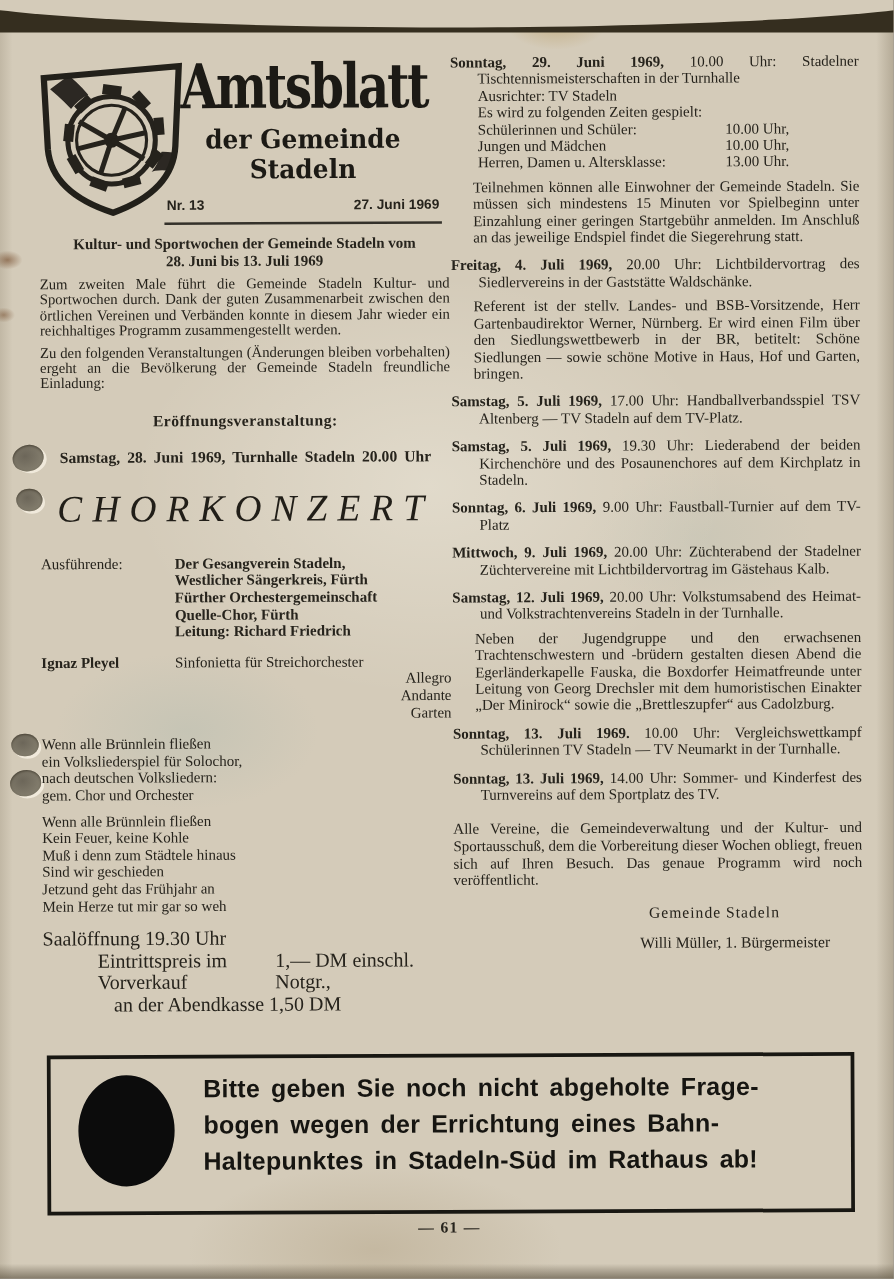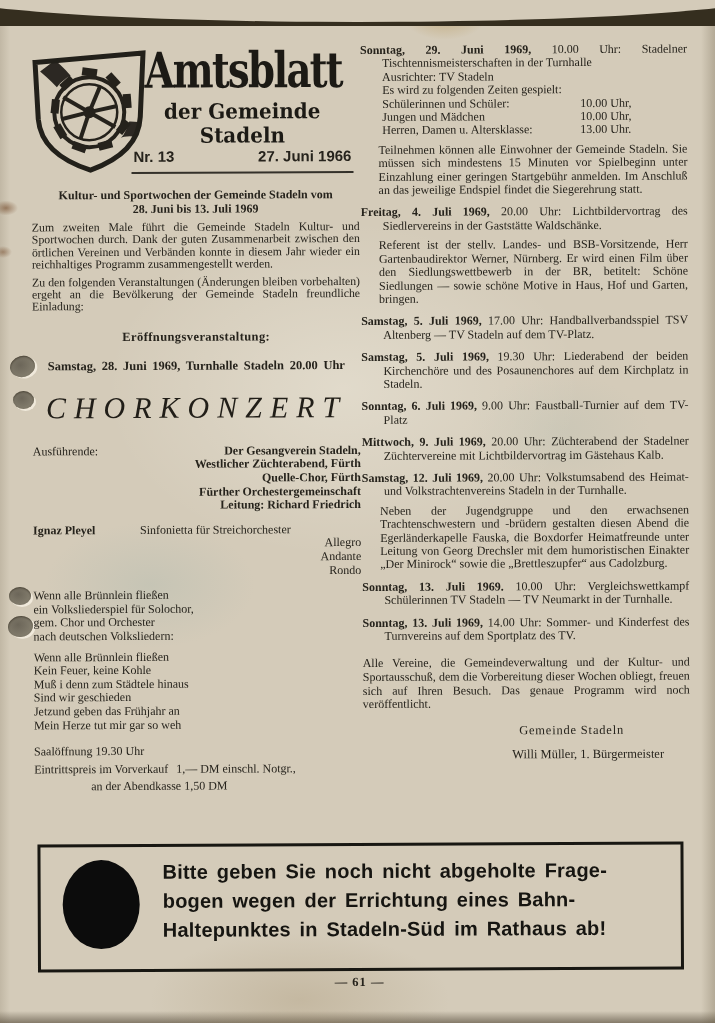--- a/index.html
+++ b/index.html
@@ -32,45 +32,45 @@
 
   .content{position:absolute;inset:0;transform:rotate(-0.25deg);}
 
   
   .emblem{position:absolute;left:30px;top:48px;}
   .mast-text{position:absolute;left:133px;top:46px;width:222px;}
   .mast-title{font-family:"DejaVu Serif",serif;font-weight:bold;font-size:44px;line-height:48px;
     text-align:center;letter-spacing:-2px;transform:scale(.88,1.12);transform-origin:center;color:#1c1a15;}
   .mast-sub{font-family:"DejaVu Serif",serif;font-weight:bold;font-size:21px;line-height:24px;
     text-align:center;margin-top:5px;transform:scaleX(.95);color:#1c1a15;}
-  .mast-issue-row{display:flex;justify-content:space-between;padding:0 2px 7px 2px;
-    border-bottom:2px solid #34312a;font-family:"Liberation Sans",sans-serif;font-weight:bold;font-size:15px;}
+  .mast-issue-row{display:flex;justify-content:space-between;margin-top:11px;padding:0 2px 7px 2px;
+    border-bottom:2px solid #34312a;font-family:"Liberation Sans",sans-serif;font-weight:bold;font-size:11px;}
 
   
   .col-left{position:absolute;left:33px;top:187px;width:328px;}
   .col-right{position:absolute;left:362px;top:44px;width:327px;}
 
   .lc-heading{text-align:center;font-weight:bold;font-size:12px;line-height:14px;}
   .lc-para{text-align:justify;font-size:11.8px;line-height:12.4px;margin:5px 0 0;}
   .opening-heading{text-align:center;font-weight:bold;font-size:12.5px;margin-top:17px;letter-spacing:.4px;}
   .opening-line{text-align:center;font-weight:bold;font-size:12.5px;margin-top:14px;word-spacing:2.5px;}
   .concert-title{font-style:italic;font-size:30px;letter-spacing:8px;text-align:center;margin-top:17px;color:#211e18;}
 
   .program{margin-top:20px;font-size:12px;line-height:13.6px;}
   .program-row{display:flex;margin-bottom:11px;}
   .program-label{width:107px;flex:none;}
   .program-content{flex:1;}
-  .perf-line,.bold{font-weight:bold;text-align:right;}
+  .perf-line,.bold{font-weight:bold;}
   .composer-name{font-weight:bold;}
   .movement{padding-left:18px;text-align:right;}
   .song-spacer{height:7px;}
 
-  .lc-footer{margin-top:6px;font-size:12px;line-height:17.5px;}
+  .lc-footer{margin-top:6px;font-size:16px;line-height:17.5px;}
   .price-row{display:flex;}
-  .price-label{width:142px;flex:none;}
+  .price-label{width:142px;flex:none;margin-left:44px;}
   .price-evening{padding-left:57px;}
 
   .event{margin-bottom:9px;font-size:12px;line-height:13.4px;}
   .event-head{margin:0;padding-left:22px;text-indent:-22px;text-align:justify;}
   .event-line{padding-left:22px;}
   .sched-row{padding-left:22px;display:flex;}
   .sched-group{width:198px;flex:none;}
   .event-para{margin:6px 0 0;padding-left:18px;text-align:justify;}
   .closing{margin:14px 0 0;text-align:justify;font-size:12px;line-height:13.6px;}
   .sig-org{margin-top:12px;text-align:right;padding-right:66px;font-size:12.5px;letter-spacing:.8px;}
@@ -125,71 +125,71 @@
           <rect x="20" y="53" width="14" height="8" transform="rotate(276 27 57)"></rect>
           <rect x="32" y="30" width="14" height="8" transform="rotate(318 39 34)"></rect>
         </g>
         <path d="M7 13 L115 4 L112 68 Q110 104 62 121 Q13 105 10 70 Z" fill="none" stroke="#22201a" stroke-width="5"></path>
       </svg>
       <div class="mast-text">
         <div class="mast-title">Amtsblatt</div>
         <div class="mast-sub">der Gemeinde Stadeln</div>
         <div class="mast-issue-row">
           <span>Nr. 13</span>
-          <span>27. Juni 1966</span>
+          <span>27. Juni 1969</span>
         </div>
       </div>
     </div>
 
     <section class="col-left">
       <div class="lc-heading">
         <div>Kultur- und Sportwochen der Gemeinde Stadeln vom</div>
         <div>28. Juni bis 13. Juli 1969</div>
       </div>
       <p class="lc-para">Zum zweiten Male führt die Gemeinde Stadeln Kultur- und Sportwochen durch. Dank der guten Zusammenarbeit zwischen den örtlichen Vereinen und Verbänden konnte in diesem Jahr wieder ein reichhaltiges Programm zusammengestellt werden.</p>
       <p class="lc-para">Zu den folgenden Veranstaltungen (Änderungen bleiben vorbehalten) ergeht an die Bevölkerung der Gemeinde Stadeln freundliche Einladung:</p>
       <div class="opening-heading">Eröffnungsveranstaltung:</div>
       <div class="opening-line">Samstag, 28. Juni 1969, Turnhalle Stadeln 20.00 Uhr</div>
       <div class="concert-title">CHORKONZERT</div>
 
       <div class="program">
         <div class="program-row">
           <div class="program-label">Ausführende:</div>
           <div class="program-content" id="performers">
               <div class="perf-line">Der Gesangverein Stadeln,</div>
-              <div class="perf-line">Westlicher Züchterabend, Fürth</div>
+              <div class="perf-line">Westlicher Sängerkreis, Fürth</div>
+              <div class="perf-line">Fürther Orchestergemeinschaft</div>
               <div class="perf-line">Quelle-Chor, Fürth</div>
-              <div class="perf-line">Fürther Orchestergemeinschaft</div>
               <div class="perf-line">Leitung: Richard Friedrich</div>
             </div>
         </div>
         <div id="works">
             <div class="program-row">
               <div class="program-label">
                 <div class="composer-name">Ignaz Pleyel</div>
               </div>
               <div class="program-content">
                 <div>Sinfonietta für Streichorchester</div>
                 <div class="movement">Allegro</div>
                 <div class="movement">Andante</div>
-                <div class="movement">Rondo</div>
+                <div class="movement">Garten</div>
               </div>
             </div>
             <div class="program-row">
               <div class="program-content">
                 <div>Wenn alle Brünnlein fließen</div>
                 <div>ein Volksliederspiel für Solochor,</div>
+                <div>nach deutschen Volksliedern:</div>
                 <div>gem. Chor und Orchester</div>
-                <div>nach deutschen Volksliedern:</div>
                 <div class="song-spacer"></div>
                 <div>Wenn alle Brünnlein fließen</div>
                 <div>Kein Feuer, keine Kohle</div>
                 <div>Muß i denn zum Städtele hinaus</div>
                 <div>Sind wir geschieden</div>
-                <div>Jetzund geben das Frühjahr an</div>
+                <div>Jetzund geht das Frühjahr an</div>
                 <div>Mein Herze tut mir gar so weh</div>
               </div>
             </div>
           </div>
       </div>
 
       <div class="lc-footer">
         <div>Saalöffnung  19.30 Uhr</div>
         <div class="price-row">
           <span class="price-label">Eintrittspreis im Vorverkauf</span>

